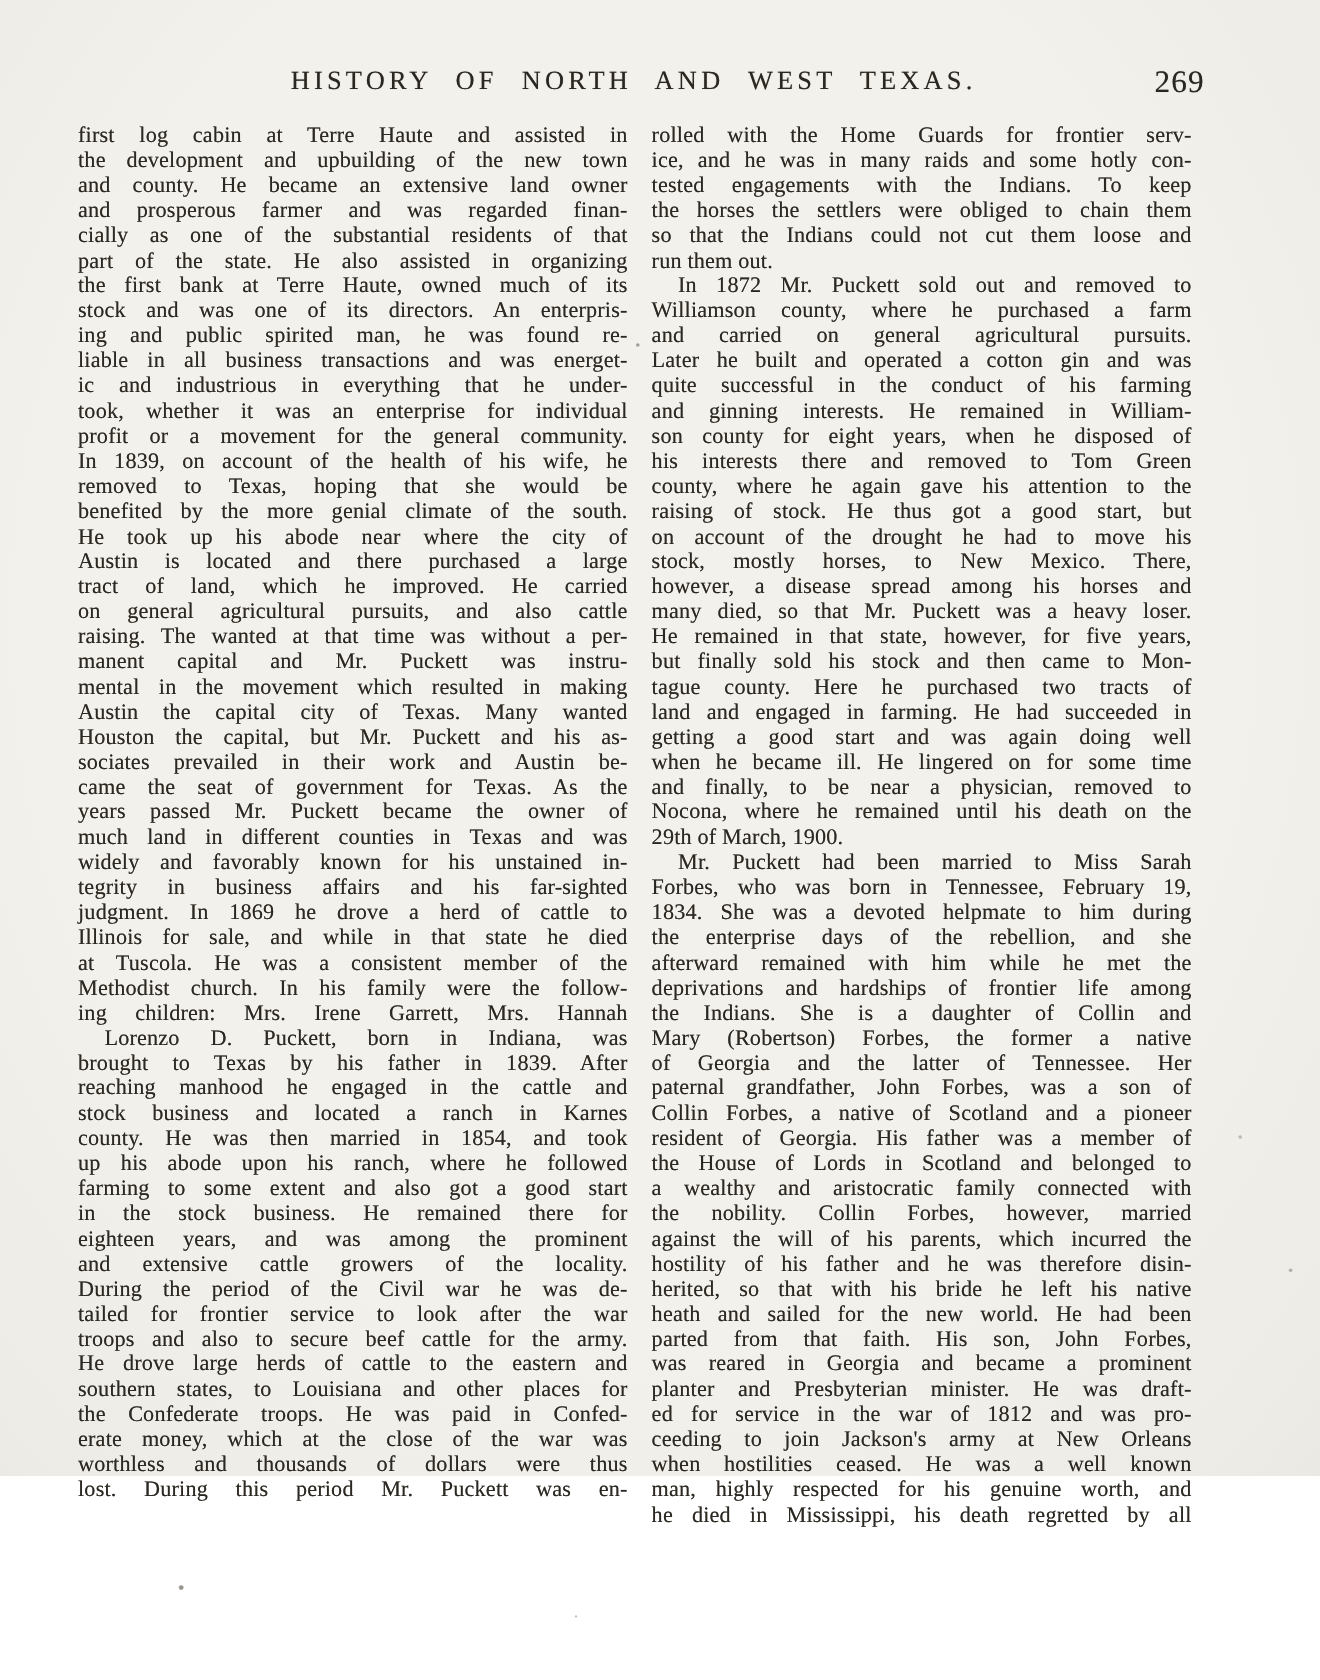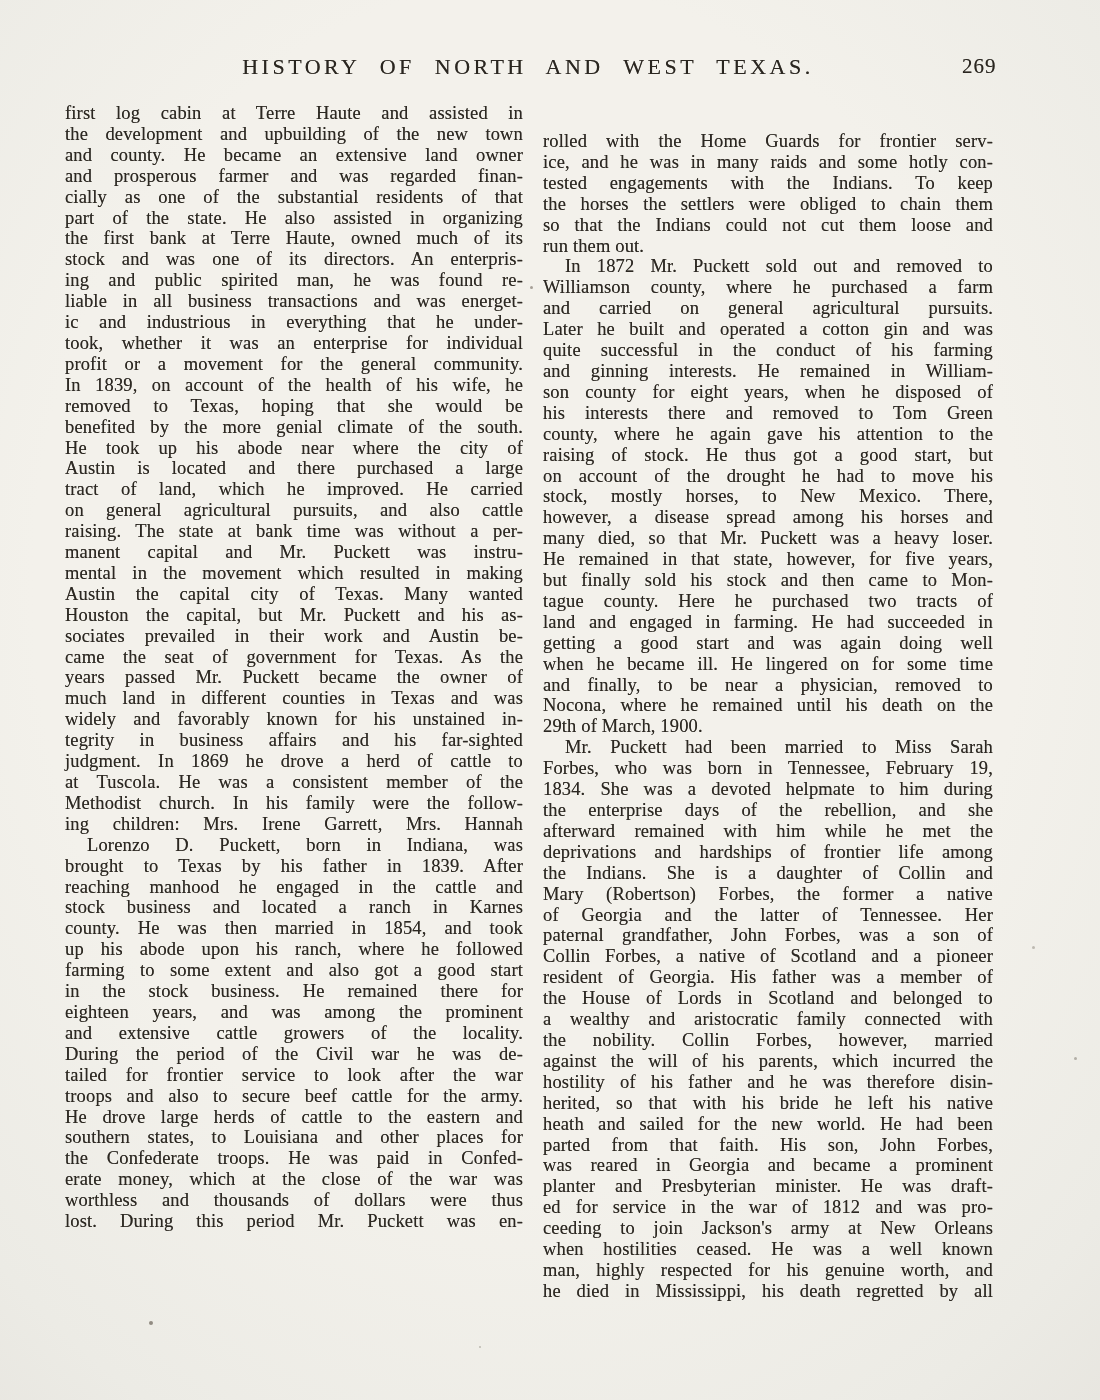--- a/index.html
+++ b/index.html
@@ -7,21 +7,21 @@
     padding: 0;
   }
   body {
     width: 1100px;
     height: 1400px;
     overflow: hidden;
   }
   .page {
     position: relative;
     width: 1100px;
-    height: 1400px;
+    height: 1230px;
     background:
       radial-gradient(ellipse 900px 1100px at 48% 42%, #f3f1eb 55%, #ecebe5 85%, #e7e5df 100%);
     font-family: "Liberation Serif", "DejaVu Serif", serif;
     color: #2c2822;
   }
   
   .running-head {
     position: absolute;
     top: 54px;
     left: 0;
@@ -31,37 +31,37 @@
     font-size: 22px;
     letter-spacing: 3.5px;
     word-spacing: 11px;
     color: #2a2620;
     text-shadow: 0 0 0.6px rgba(42,38,32,0.55);
   }
   .page-number {
     position: absolute;
     top: 54px;
     left: 962px;
-    font-size: 21px;
+    font-size: 26px;
     letter-spacing: 1px;
     color: #2a2620;
     text-shadow: 0 0 0.6px rgba(42,38,32,0.5);
   }
   
   .columns {
     position: absolute;
     top: 103px;
     left: 65px;
     display: flex;
     gap: 20px;
     justify-content: center;
   }
   .col { display: block; }
   .col-left  { width: 458px; }
-  .col-right { width: 450px; margin-top: 28px; }
+  .col-right { width: 450px; }
   .para { margin: 0; padding: 0; }
   .line {
     font-size: 18.5px;
     line-height: 20.9px;
     letter-spacing: 0.15px;
     text-align: justify;
     text-align-last: justify;
     text-shadow: 0 0 0.55px rgba(44,40,34,0.6);
     white-space: normal;
   }
@@ -106,32 +106,33 @@
           <div class="line">ic and industrious in everything that he under-</div>
           <div class="line">took, whether it was an enterprise for individual</div>
           <div class="line">profit or a movement for the general community.</div>
           <div class="line">In 1839, on account of the health of his wife, he</div>
           <div class="line">removed to Texas, hoping that she would be</div>
           <div class="line">benefited by the more genial climate of the south.</div>
           <div class="line">He took up his abode near where the city of</div>
           <div class="line">Austin is located and there purchased a large</div>
           <div class="line">tract of land, which he improved.  He carried</div>
           <div class="line">on general agricultural pursuits, and also cattle</div>
-          <div class="line">raising.  The state at bank time was without a per-</div>
+          <div class="line">raising.  The wanted at that time was without a per-</div>
           <div class="line">manent capital and Mr. Puckett was instru-</div>
           <div class="line">mental in the movement which resulted in making</div>
           <div class="line">Austin the capital city of Texas.  Many wanted</div>
           <div class="line">Houston the capital, but Mr. Puckett and his as-</div>
           <div class="line">sociates prevailed in their work and Austin be-</div>
           <div class="line">came the seat of government for Texas.  As the</div>
           <div class="line">years passed Mr. Puckett became the owner of</div>
           <div class="line">much land in different counties in Texas and was</div>
           <div class="line">widely and favorably known for his unstained in-</div>
           <div class="line">tegrity in business affairs and his far-sighted</div>
           <div class="line">judgment.  In 1869 he drove a herd of cattle to</div>
+          <div class="line">Illinois for sale, and while in that state he died</div>
           <div class="line">at Tuscola.  He was a consistent member of the</div>
           <div class="line">Methodist church.  In his family were the follow-</div>
           <div class="line">ing children:  Mrs. Irene Garrett, Mrs. Hannah</div>
         </div>
         <div class="para indent">
           <div class="line">Lorenzo D. Puckett, born in Indiana, was</div>
           <div class="line">brought to Texas by his father in 1839.  After</div>
           <div class="line">reaching manhood he engaged in the cattle and</div>
           <div class="line">stock business and located a ranch in Karnes</div>
           <div class="line">county.  He was then married in 1854, and took</div>

